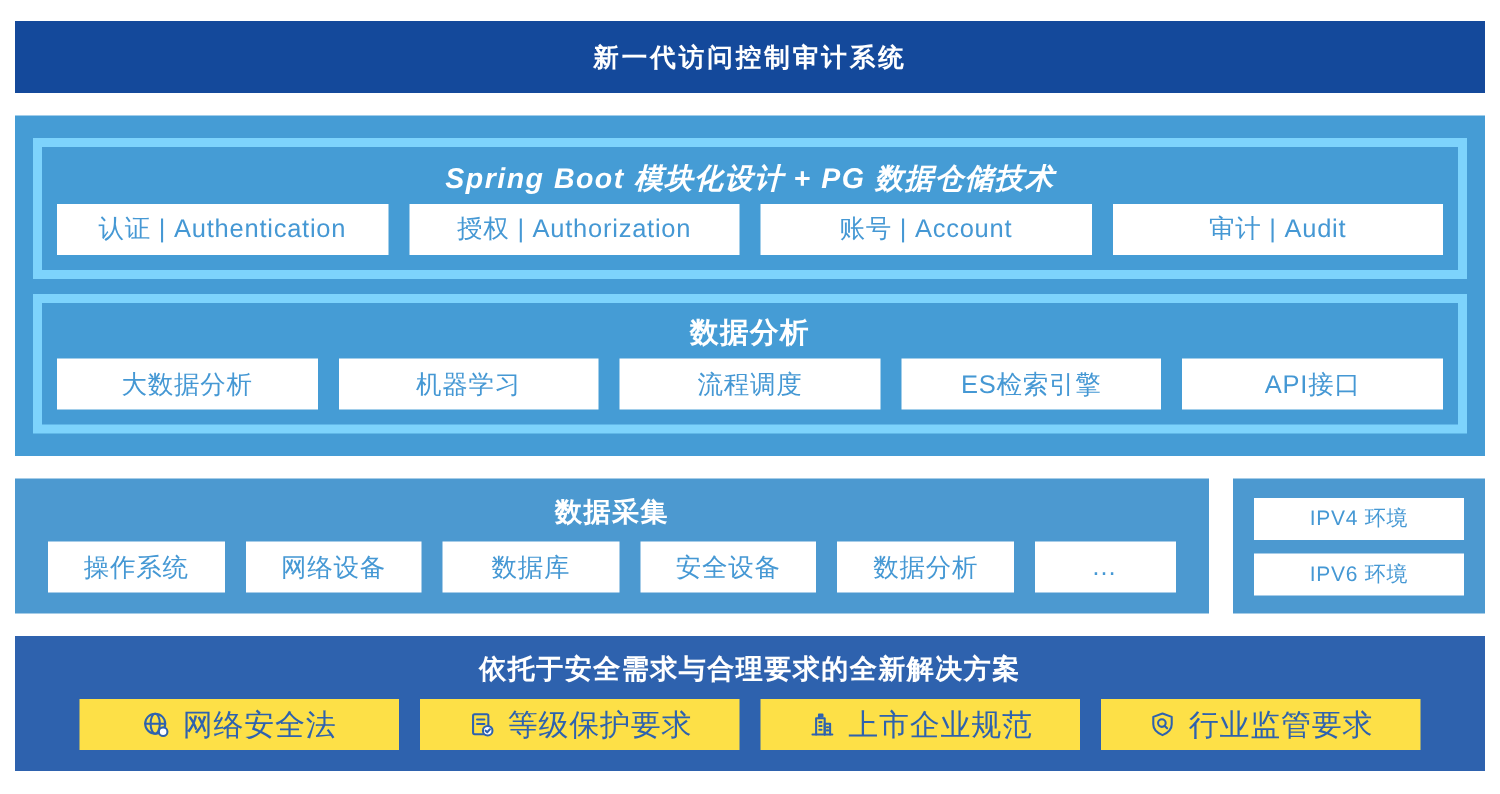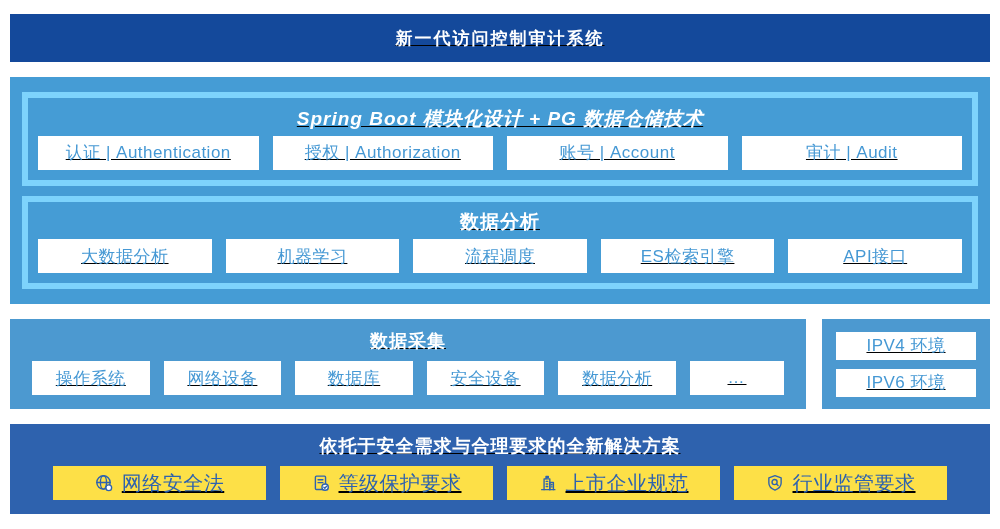--- a/index.html
+++ b/index.html
@@ -1,19 +1,19 @@
 <!DOCTYPE html>
 <html><head>
 <meta charset="utf-8">
 <style>
   * { box-sizing: border-box; }
   body { margin: 0; background: #ffffff; font-family: "Liberation Sans", "DejaVu Sans", sans-serif; }
   .page {
     width: 1000px; height: 529px; background: #ffffff;
-    padding: 14px 10px 15px; display: flex; flex-direction: column; gap: 15px; text-decoration: underline;
+    padding: 14px 10px 15px; display: flex; flex-direction: column; gap: 15px;
   }
   
   .banner {
     flex: 0 0 48px; background: #14499B; color: #ffffff;
     display: flex; align-items: center; justify-content: center;
     font-size: 17px; font-weight: bold; letter-spacing: 2px;
   }
   
   .platform {
     flex: 0 0 227px; background: #459CD5; padding: 15px 12px;
@@ -39,21 +39,21 @@
   .collect {
     flex: 1; background: #4C99D0; padding: 2px 22px 14px;
     display: flex; flex-direction: column;
   }
   .collect .sec-title { font-size: 18px; }
   .wbox.dots { flex: .8; letter-spacing: 2px; }
   .ipv {
     flex: 0 0 168px; background: #4C99D0; padding: 0 14px;
     display: flex; flex-direction: column; justify-content: center; gap: 9px;
   }
-  .ipv .wbox { flex: 0 0 28px; height: 28px; font-size: 17px; }
+  .ipv .wbox { flex: 0 0 28px; height: 28px; font-size: 14px; }
   
   .solution {
     flex: 0 0 90px; background: #2E62AE; padding: 2px 43px 14px;
     display: flex; flex-direction: column;
   }
   .solution .sec-title { font-size: 18px; }
   .sbox {
     flex: 1; height: 34px; background: #fde047; color: #2E62AE;
     font-size: 20px; letter-spacing: .5px;
     display: flex; align-items: center; justify-content: center; gap: 9px;

